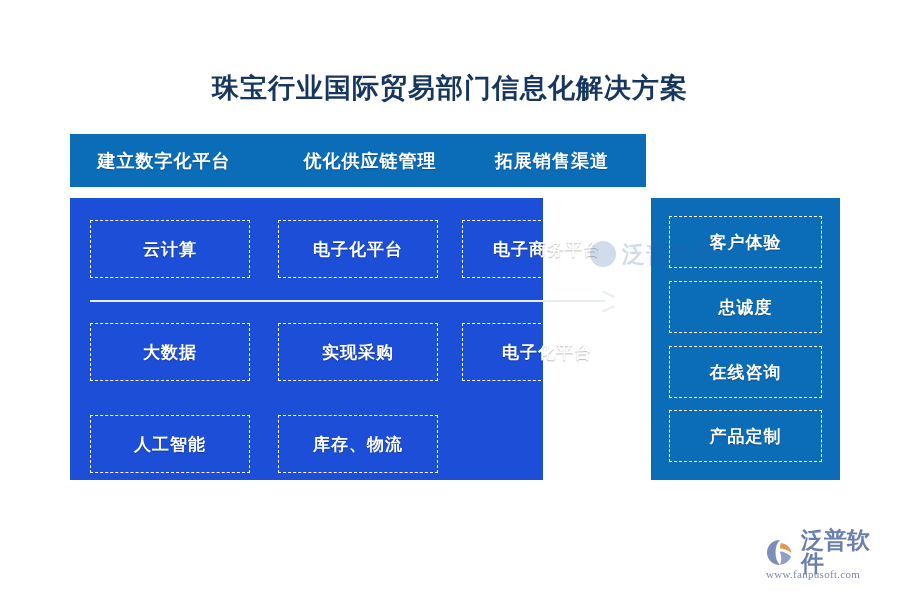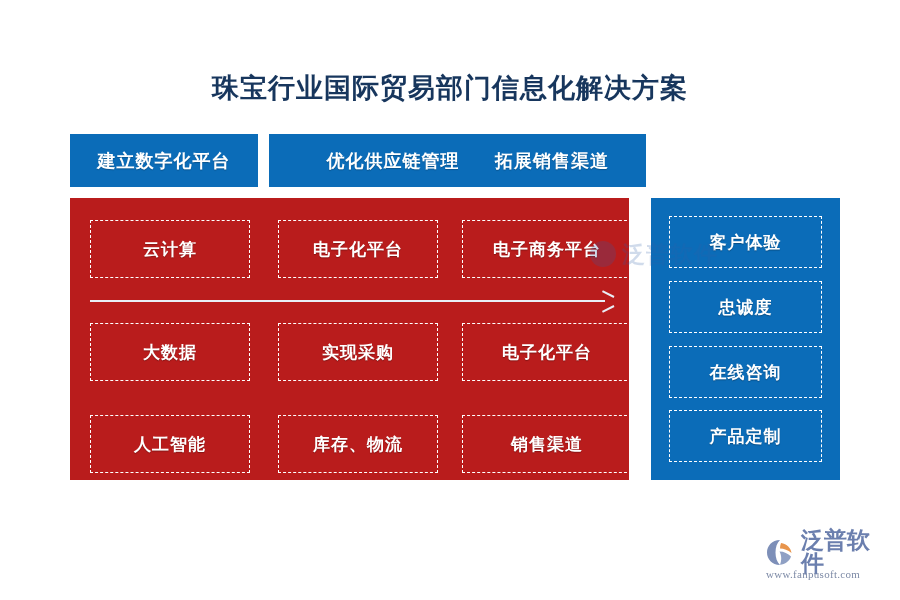--- a/index.html
+++ b/index.html
@@ -53,32 +53,32 @@
     color: #ffffff;
     font-size: 18px;
     font-weight: bold;
     display: flex;
     align-items: center;
     justify-content: center;
     letter-spacing: 1px;
     text-shadow: 0 1px 1px rgba(0,0,0,0.22);
   }
   .hdr-box.h0 { left: 0px;   width: 188px; }
-  .hdr-box.h1 { left: 199px; width: 188px; padding-left: 30px; }
+  .hdr-box.h1 { left: 176px; width: 188px; padding-left: 30px; }
   .hdr-box.h2 { left: 388px; width: 188px; }
   .hdr-box.h3 { left: 581px; width: 189px; }
 
   
   .left-panel {
     position: absolute;
     left: 70px;
     top: 198px;
-    width: 559px;
+    width: 473px;
     height: 282px;
-    background: #b91c1c;
+    background: #1d4ed8;
   }
 
   
   .right-panel {
     position: absolute;
     left: 651px;
     top: 198px;
     width: 189px;
     height: 282px;
     background: #0b6cb8;
@@ -241,21 +241,20 @@
       <div class="shaft"></div>
       <div class="head"></div>
     </div>
 
     <div class="cell col0 row1">大数据</div>
     <div class="cell col1 row1">实现采购</div>
     <div class="cell col2 row1 wide">电子化平台</div>
 
     <div class="cell col0 row2">人工智能</div>
     <div class="cell col1 row2">库存、物流</div>
-    <div class="cell col2 row2 wide">销售渠道</div>
 
   </div>
 
   <div class="right-panel">
     <div class="cell r0">客户体验</div>
     <div class="cell r1">忠诚度</div>
     <div class="cell r2">在线咨询</div>
     <div class="cell r3">产品定制</div>
   </div>
 

